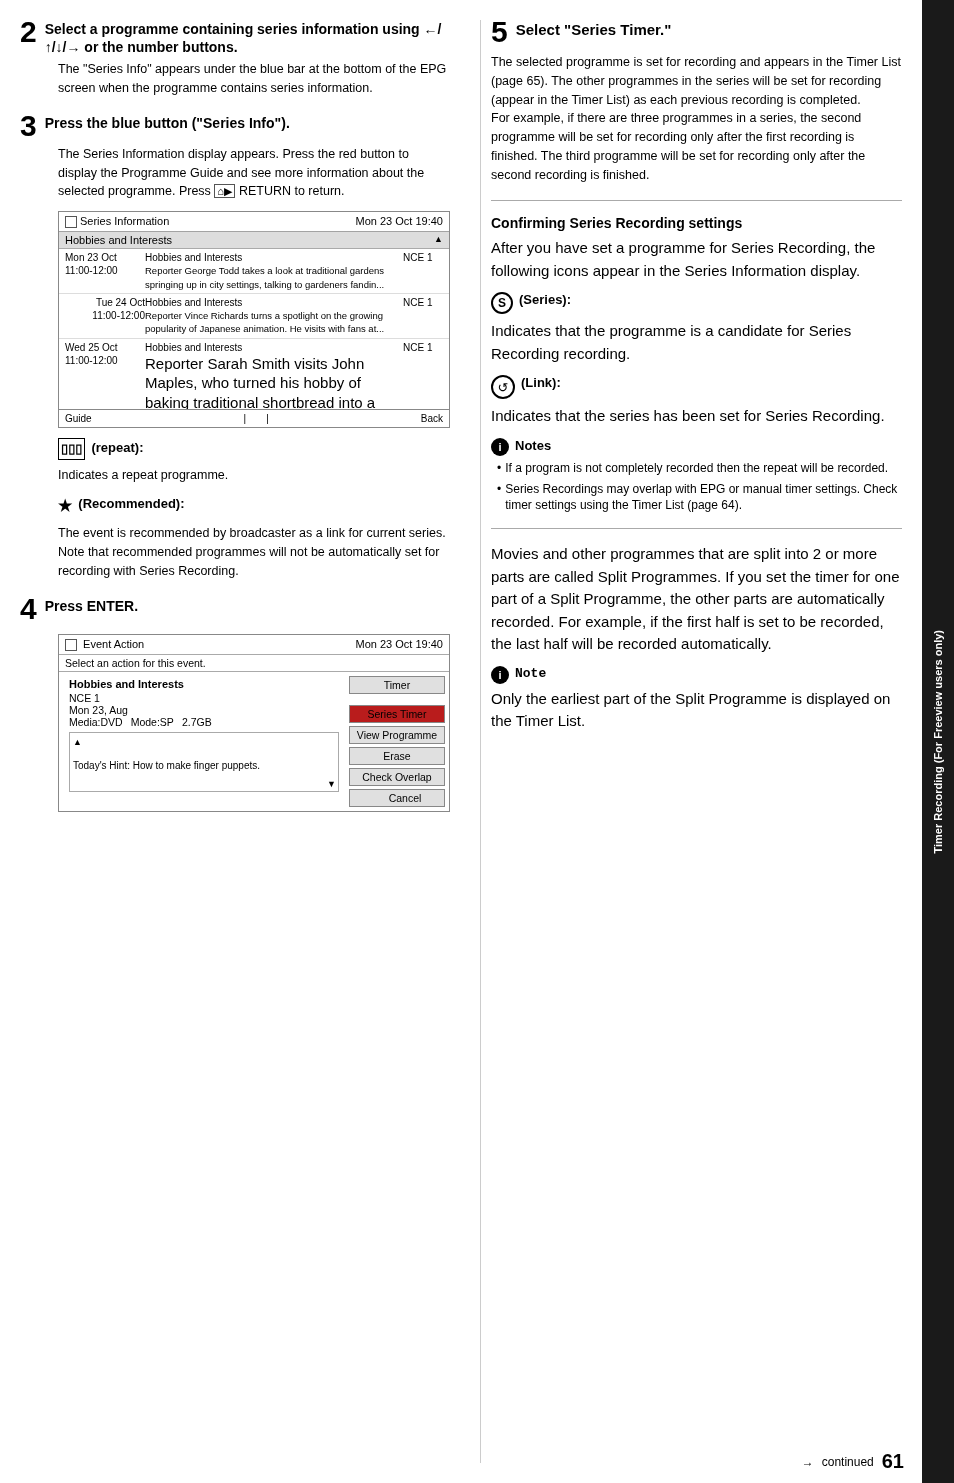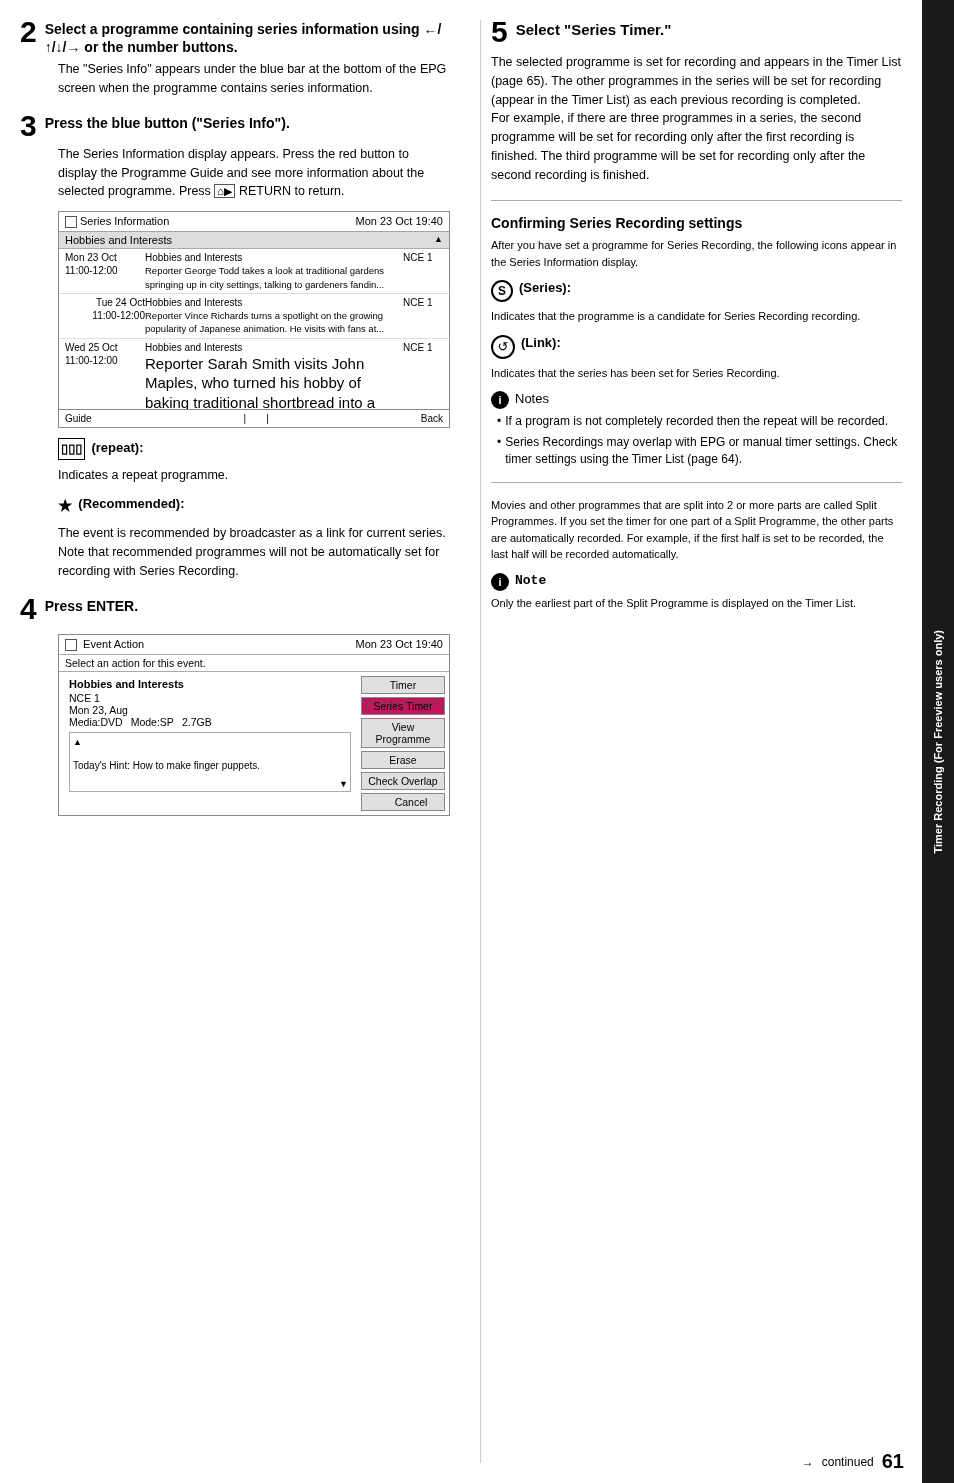--- a/index.html
+++ b/index.html
@@ -141,21 +141,21 @@
       padding: 4px;
       gap: 4px;
     }
     .event-left {
       flex: 1;
     }
     .event-right {
       display: flex;
       flex-direction: column;
       gap: 3px;
-      width: 84px;
+      width: 96px;
     }
     .event-title {
       font-weight: bold;
       font-size: 11px;
       padding: 2px 6px;
     }
     .event-detail {
       font-size: 10.5px;
       padding: 0 6px;
     }
@@ -175,41 +175,42 @@
     }
     .btn-action {
       background: #e0e0e0;
       border: 1px solid #888;
       padding: 2px 4px;
       font-size: 10.5px;
       text-align: center;
       cursor: pointer;
     }
     .btn-action.active {
-      background: #be185d;
+      background: #b91c1c;
+      margin-top: 8px;
     }
     .sym-note {
       width: 18px; height: 18px;
       background: #000;
       border-radius: 50%;
       display: inline-flex;
       align-items: center;
       justify-content: center;
       color: #fff;
       font-size: 11px;
       font-weight: bold;
     }
     .subsection-title {
       font-size: 14px;
       font-weight: bold;
       margin-bottom: 6px;
       margin-top: 4px;
     }
     .subsection-body {
-      font-size: 11px;
+      font-size: 15px;
       line-height: 1.5;
       margin-bottom: 10px;
     }
     .icon-section {
       margin-bottom: 12px;
     }
     .icon-row {
       display: flex;
       align-items: flex-start;
       margin-bottom: 6px;
@@ -435,21 +436,21 @@
         <div class="subsection-body">Indicates that the programme is a candidate for Series Recording recording.</div>
 
         <div class="icon-row">
           <span style="display:inline-flex;align-items:center;justify-content:center;width:24px;height:24px;border:2px solid #000;border-radius:50%;font-size:13px;flex-shrink:0;">↺</span>
           <span class="icon-label">(Link):</span>
         </div>
         <div class="subsection-body">Indicates that the series has been set for Series Recording.</div>
 
         <div class="icon-row" style="margin-bottom:4px;">
           <span class="sym-note" style="flex-shrink:0;">i</span>
-          <span style="font-weight:normal;font-size:13px;">Notes</span>
+          <span style="font-weight:bold;font-size:13px;">Notes</span>
         </div>
         <div style="margin-left:6px;">
           <div class="note-item">
             <span class="note-bullet">•</span>
             <span>If a program is not completely recorded then the repeat will be recorded.</span>
           </div>
           <div class="note-item">
             <span class="note-bullet">•</span>
             <span>Series Recordings may overlap with EPG or manual timer settings. Check timer settings using the Timer List (page 64).</span>
           </div>

